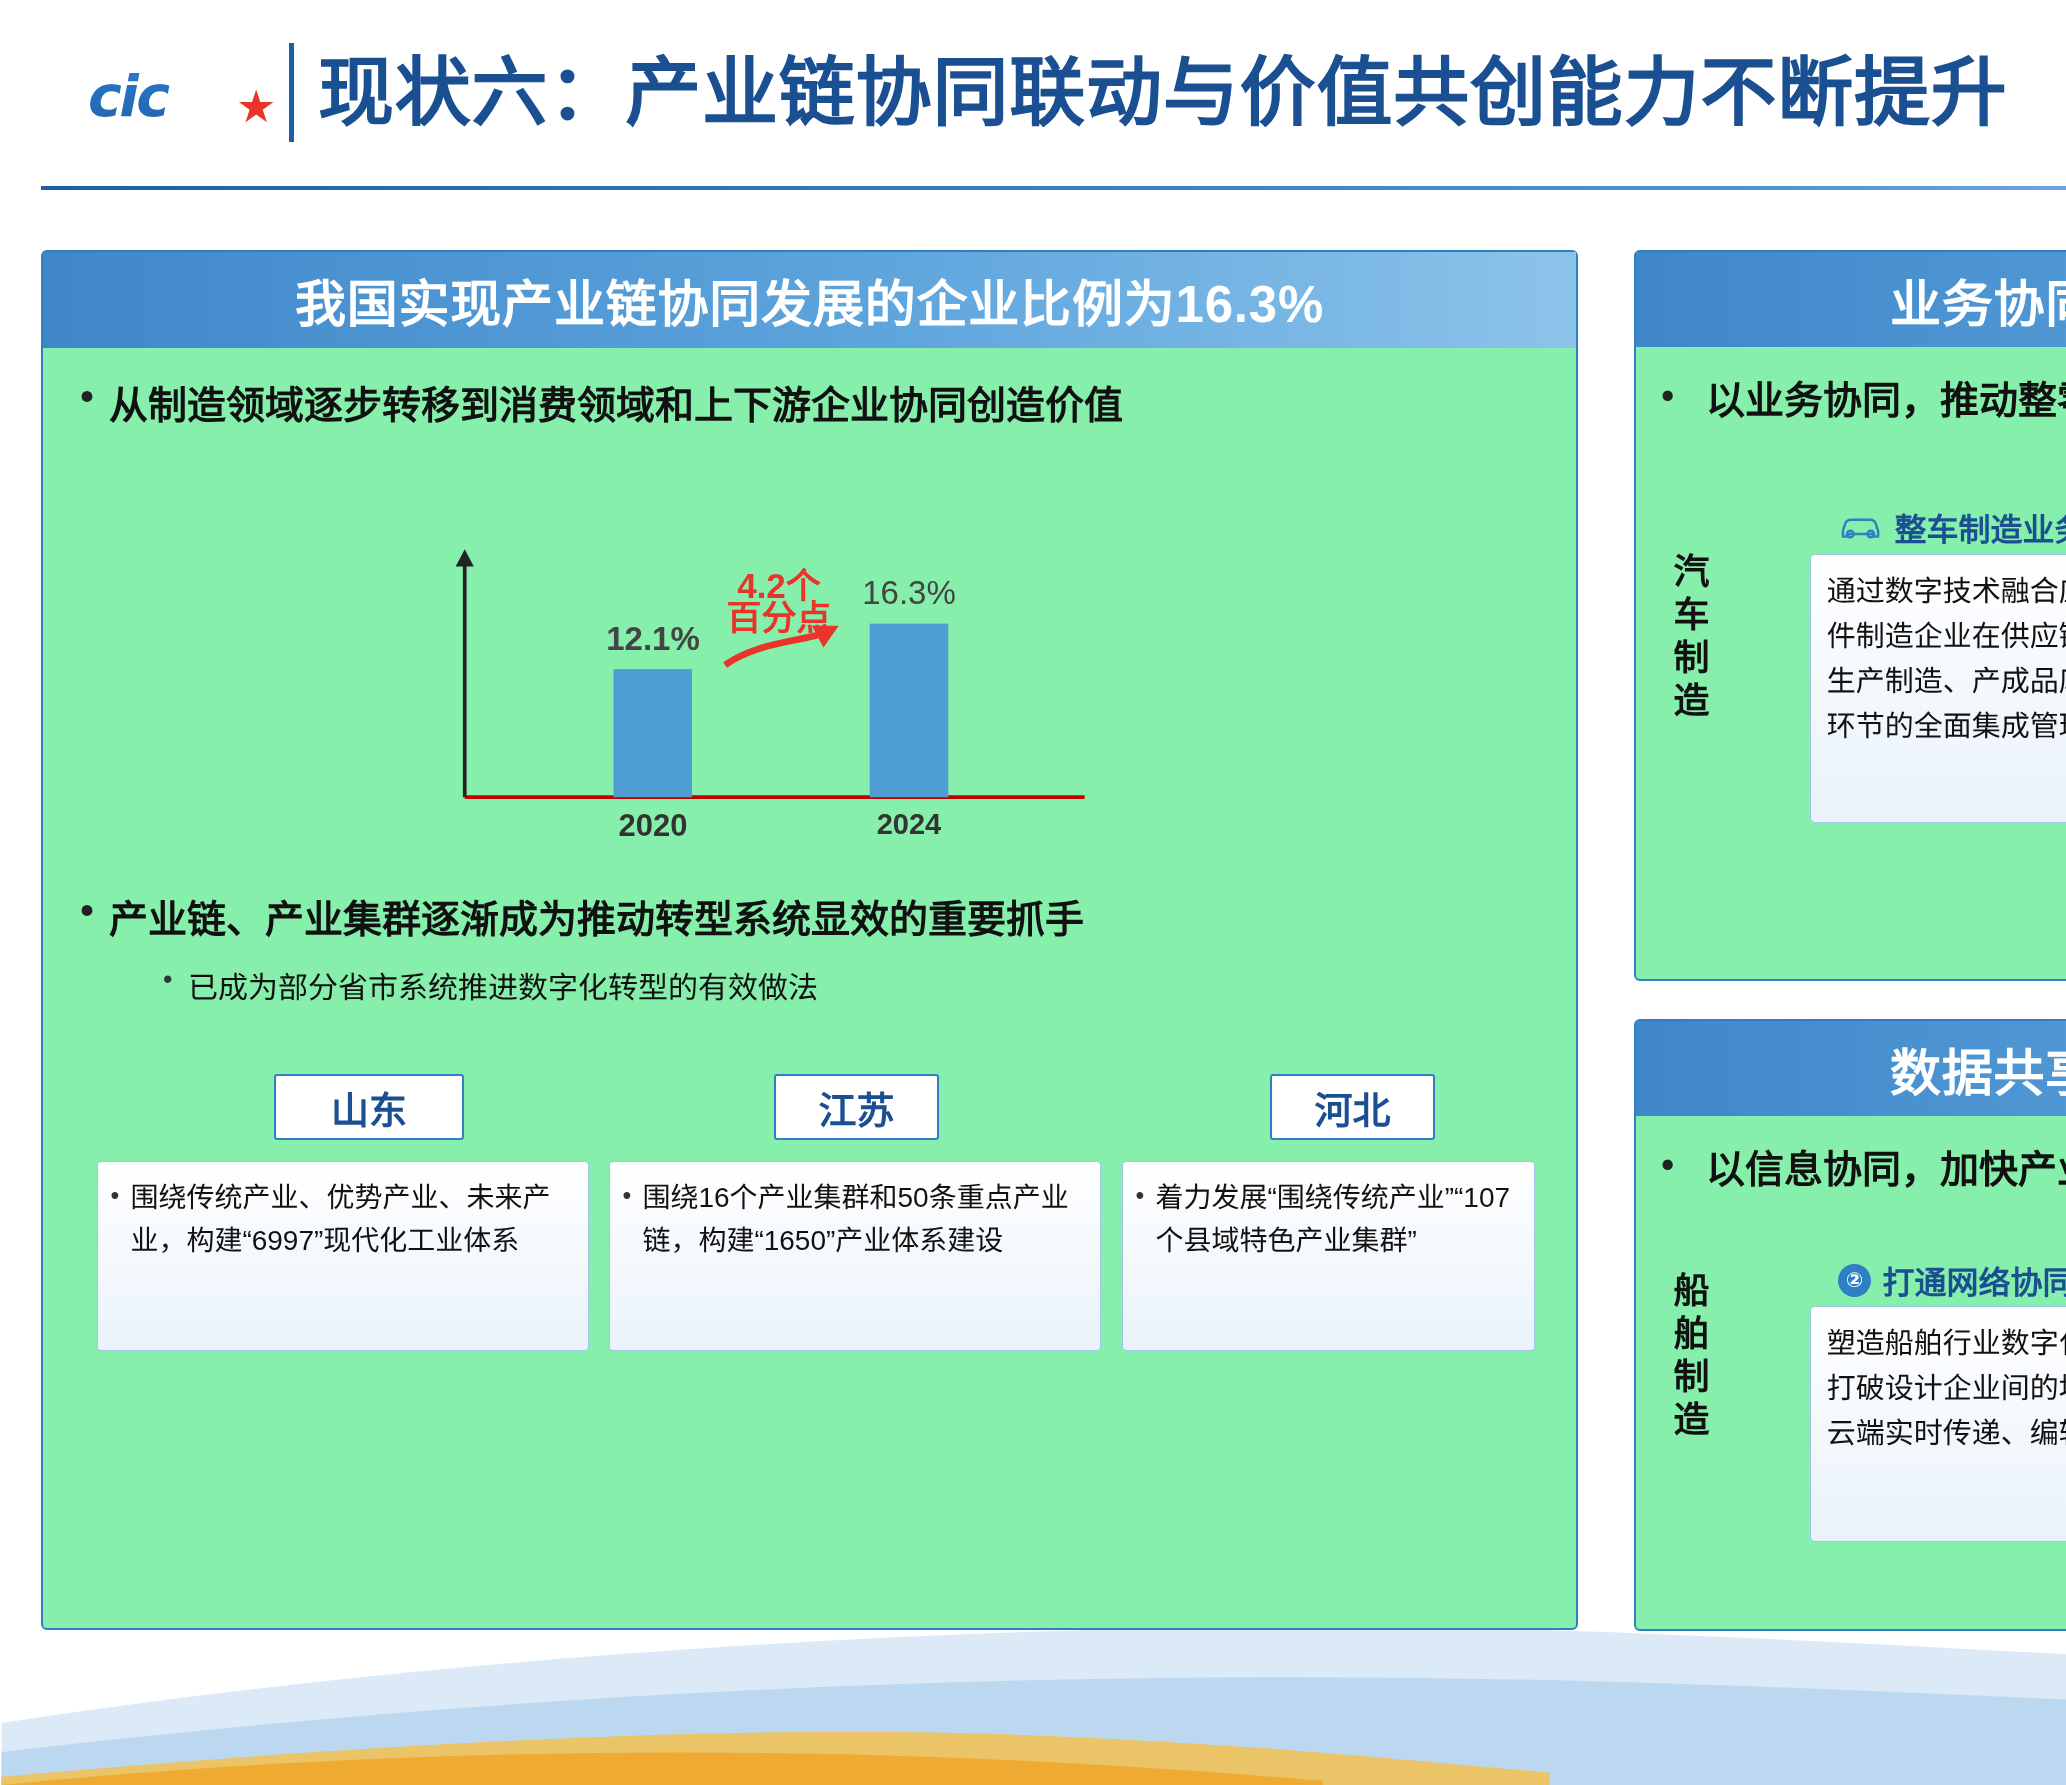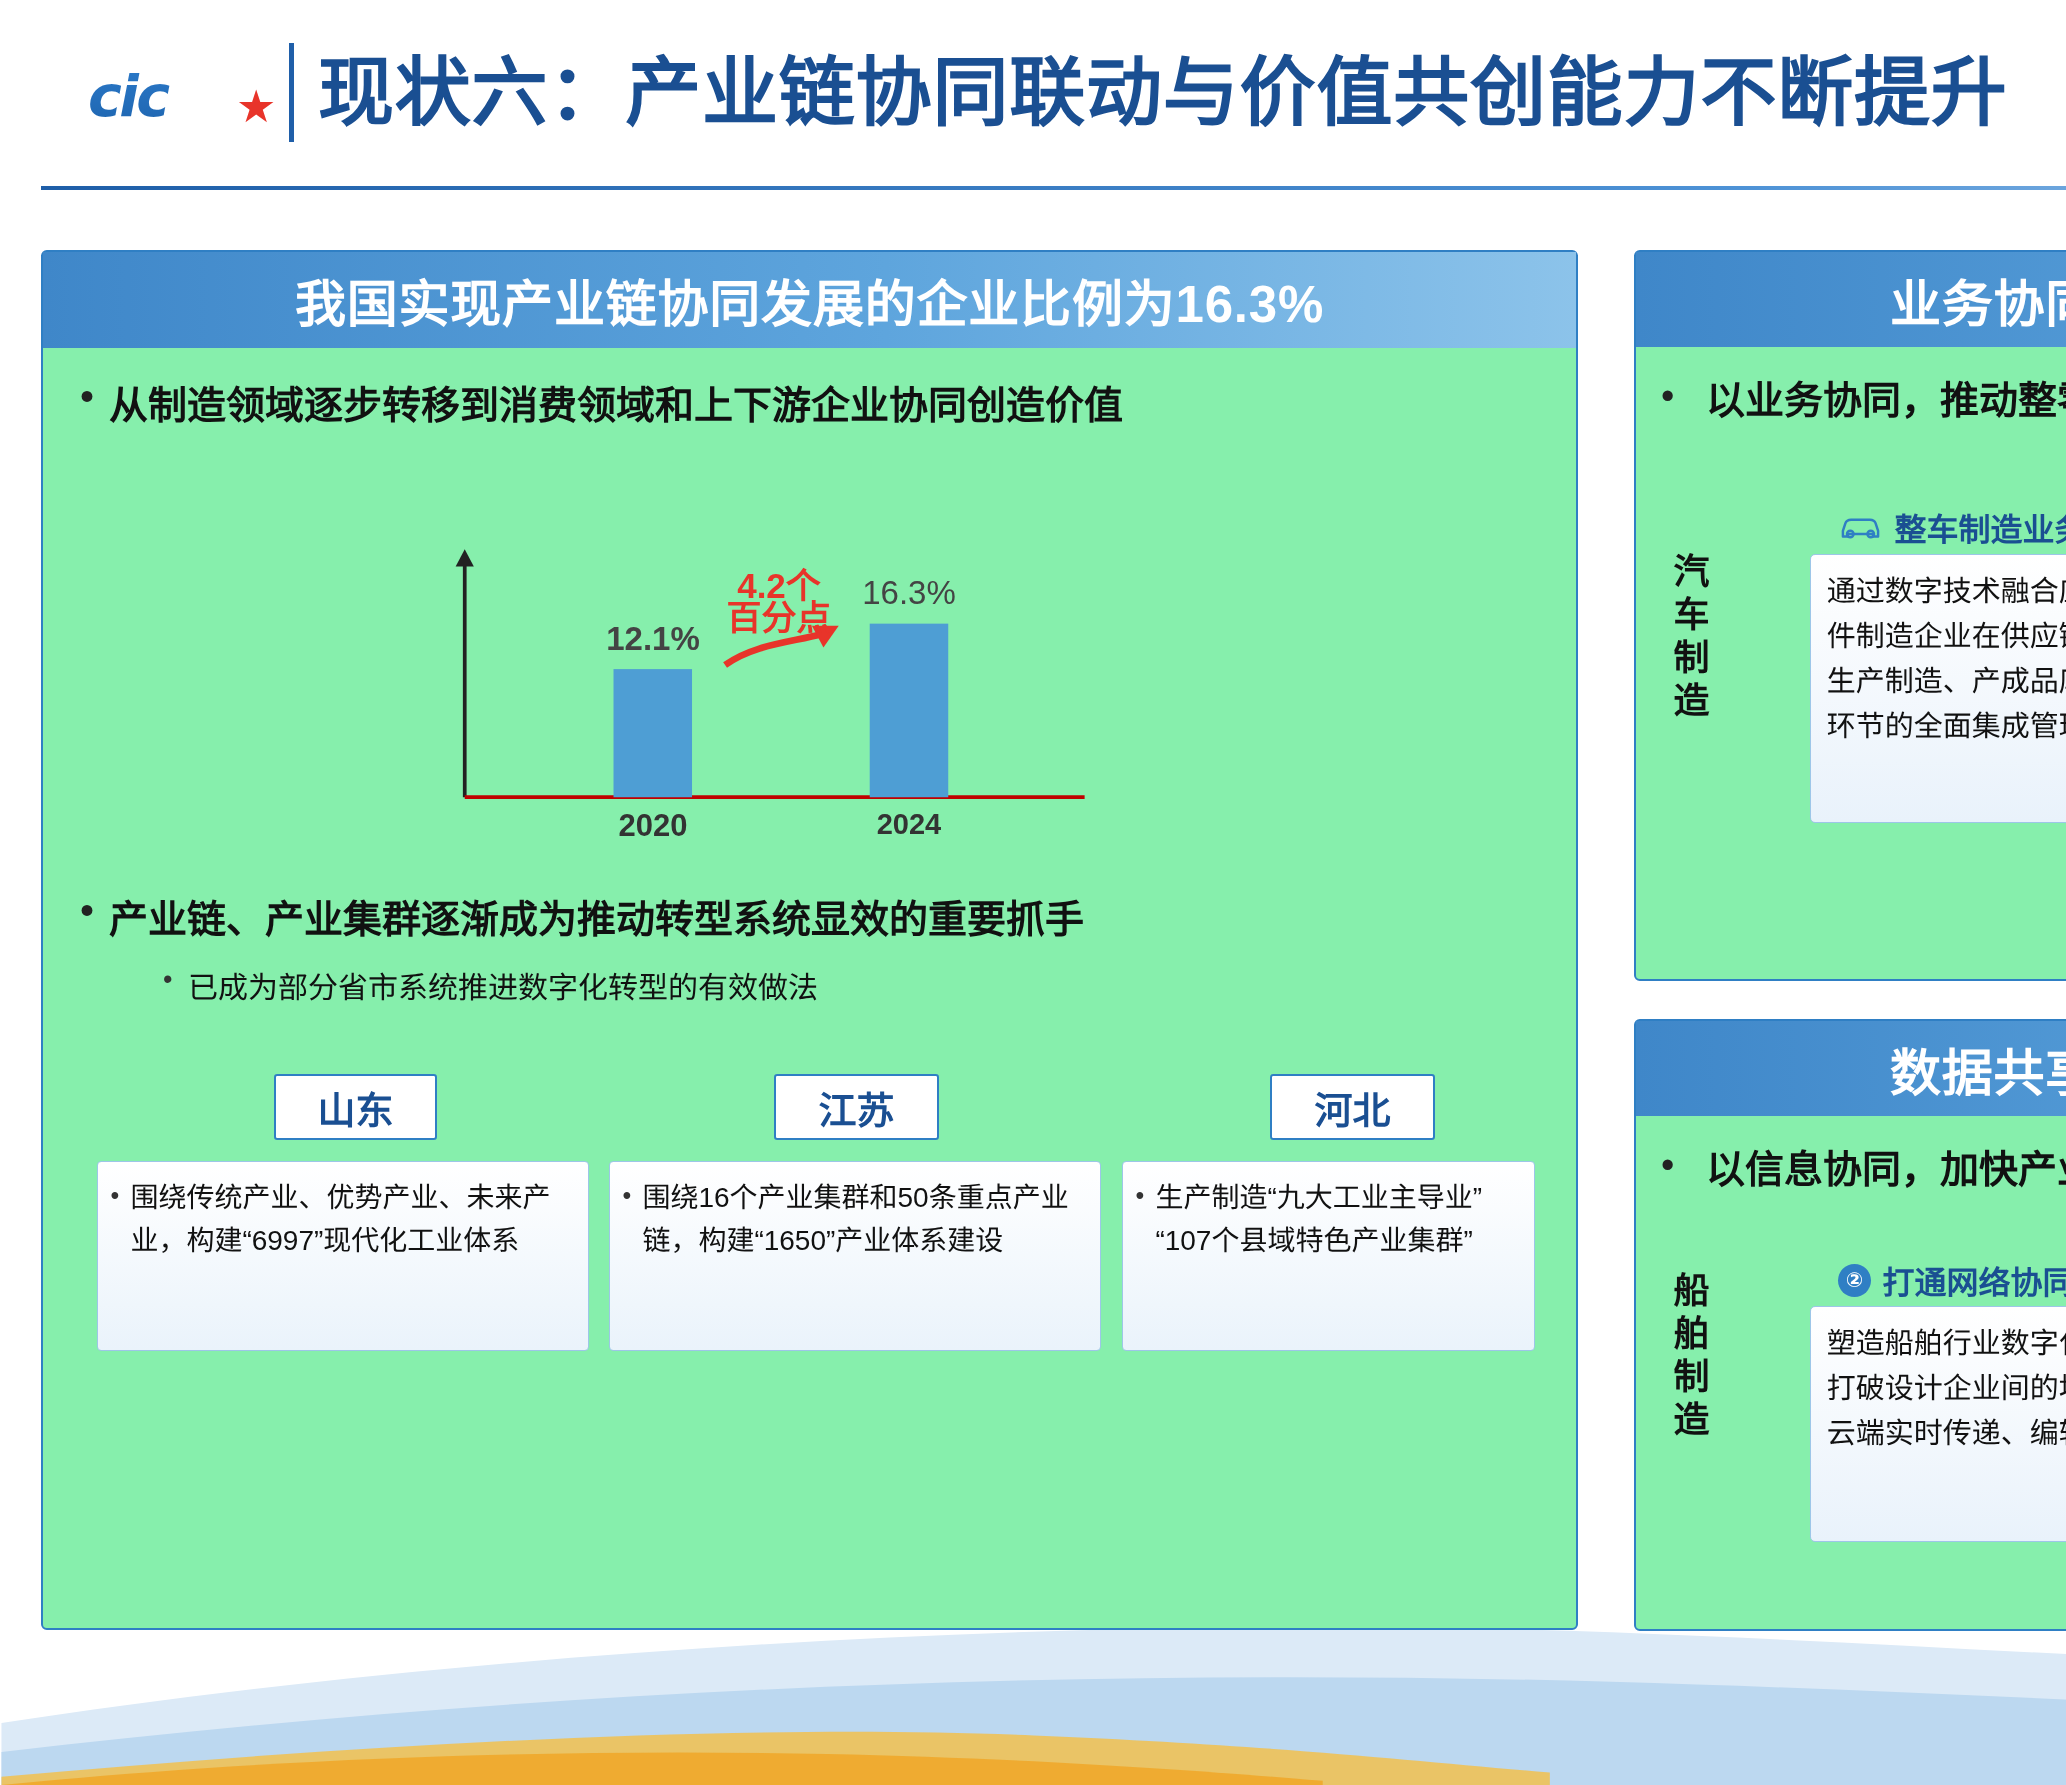--- a/index.html
+++ b/index.html
@@ -244,41 +244,41 @@
     <div class="bullet-text">产业链、产业集群逐渐成为推动转型系统显效的重要抓手</div>
   </div>
 
   <div class="sub-bullet-row" style="left:120px; top:711px; width:1372px;">
     <div class="sub-bullet-dot">•</div>
     <div>
       <div class="sub-bullet-text">已成为部分省市系统推进数字化转型的有效做法</div>
     </div>
   </div>
 
-  <div class="prov-head" style="left:231px; top:822px; width:163px; height:66px;">
+  <div class="prov-head" style="left:231px; top:822px; width:190px; height:66px;">
     <span>山东</span>
   </div>
   <div class="prov-head" style="left:731px; top:822px; width:165px; height:66px;">
     <span>江苏</span>
   </div>
   <div class="prov-head" style="left:1227px; top:822px; width:165px; height:66px;">
     <span>河北</span>
   </div>
 
   <div class="prov-box" style="left:54px; top:909px; width:492px; height:190px;">
     <div class="bdot">•</div>
     <div class="btxt">围绕传统产业、优势产业、未来产业，构建“6997”现代化工业体系</div>
   </div>
   <div class="prov-box" style="left:566px; top:909px; width:492px; height:190px;">
     <div class="bdot">•</div>
     <div class="btxt">围绕16个产业集群和50条重点产业链，构建“1650”产业体系建设</div>
   </div>
   <div class="prov-box" style="left:1079px; top:909px; width:413px; height:190px;">
     <div class="bdot">•</div>
-    <div class="btxt">生产制造“九大工业主导业”“107个县域特色产业集群”</div>
+    <div class="btxt">着力发展“围绕传统产业”“107个县域特色产业集群”</div>
   </div>
 </div>
 
 <div class="panel" id="right-panel-1">
   <div class="panel-title">业务协同：行业企业内外部供应链集成运作</div>
 
   <div class="rp-bullet" style="left:25px; top:124px; width:1405px;">
     <div class="d">•</div>
     <div class="t">以业务协同，推动整零协同发展</div>
   </div>

